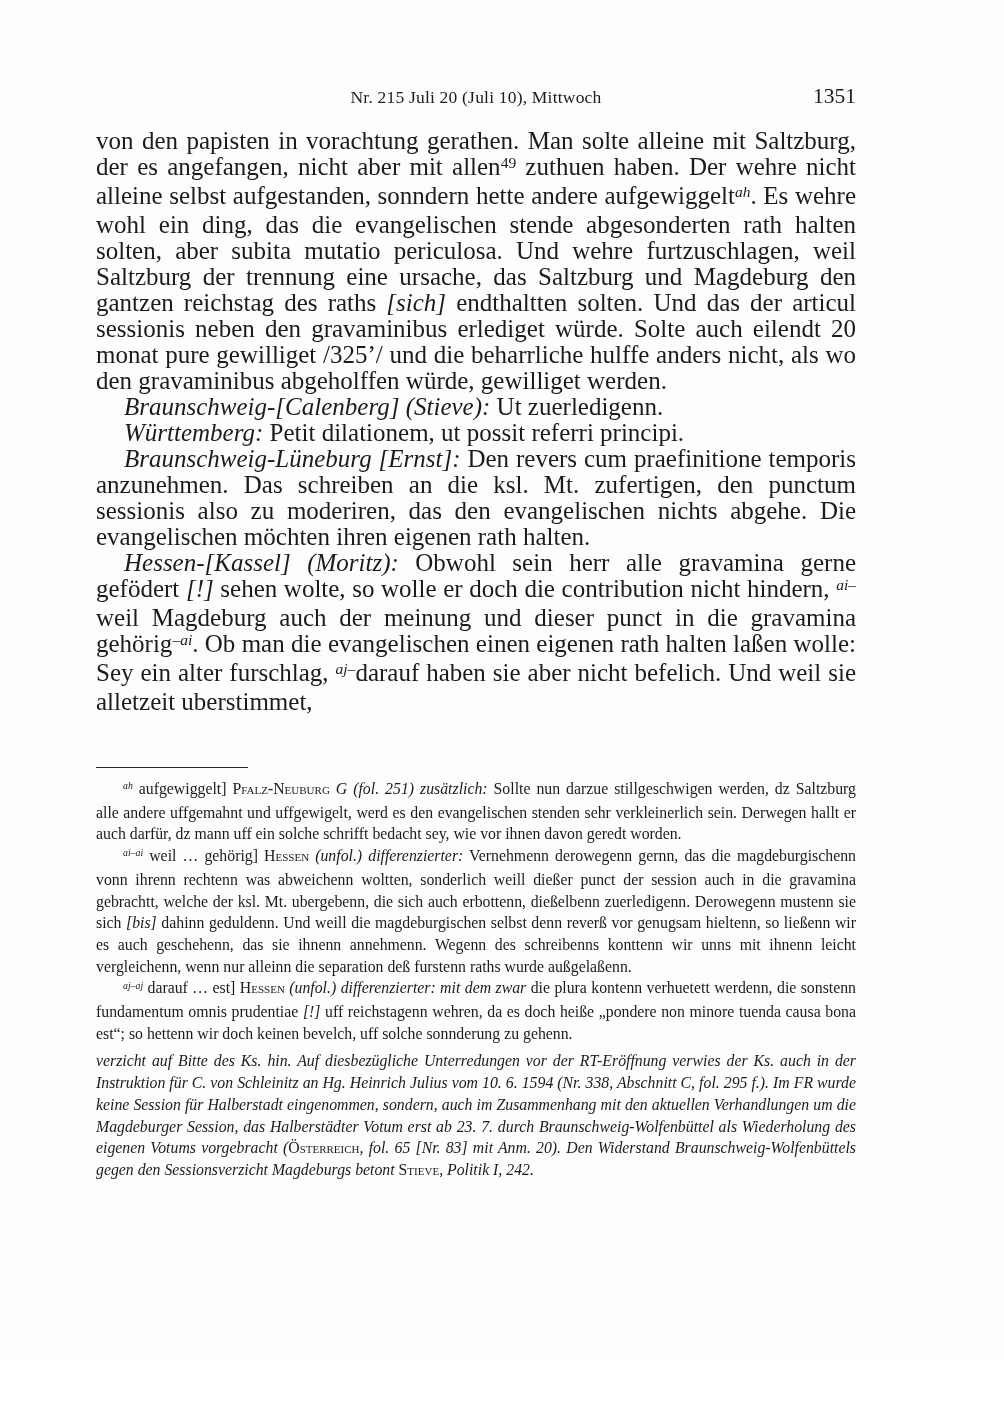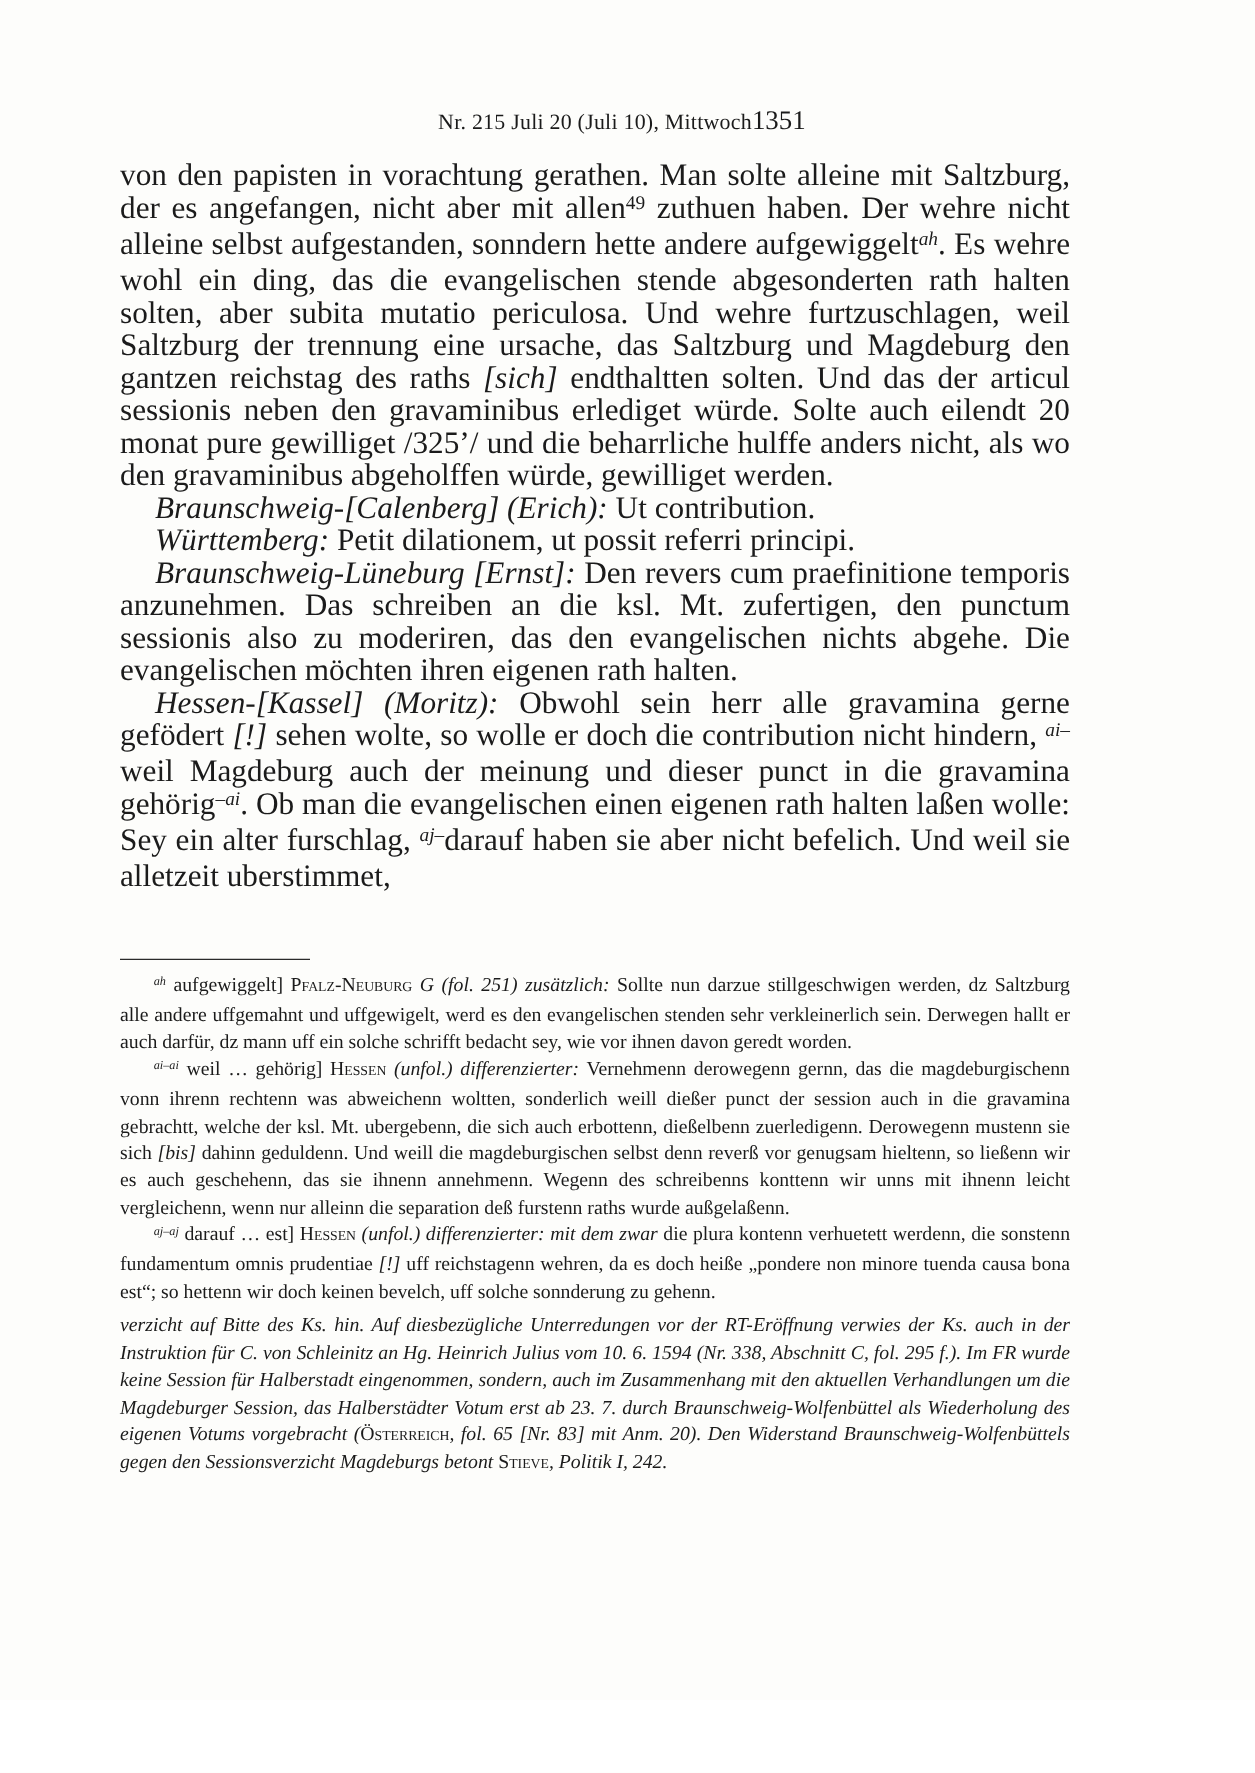--- a/index.html
+++ b/index.html
@@ -14,21 +14,21 @@
   }
   .textblock { position:absolute; left:96px; top:84px; width:760px; }
 
   .running-head {
     display:grid; grid-template-columns:1fr auto 1fr;
     align-items:baseline;
     font-size:17.5px;
     margin-bottom:19px;
   }
   .running-title { grid-column:2; text-align:center; letter-spacing:0.2px; }
-  .page-number  { grid-column:3; text-align:left; font-size:21.5px; }
+  .page-number  { grid-column:3; text-align:right; font-size:21.5px; }
 
   .body-text { font-size:25px; line-height:26px; text-align:justify; hyphens:auto; }
   .body-text .para.indent { text-indent:28px; }
 
   .fn-rule { width:152px; border:none; border-top:1.5px solid #2a2a2a; margin:52px 0 10px 0; }
 
   .fn-block { font-size:15.8px; line-height:21.7px; text-align:justify; hyphens:auto; }
   .fn-block .para.indent { text-indent:27px; }
   .fn-commentary { margin-top:6px; }
 
@@ -44,21 +44,21 @@
 <div class="sheet">
   <div class="textblock">
 
     <div class="running-head">
       <div class="running-title">Nr. 215 Juli 20 (Juli 10), Mittwoch</div>
       <div class="page-number">1351</div>
     </div>
 
     <div class="body-text">
         <p class="para"><span>von den papisten in vorachtung gerathen. Man solte alleine mit Saltzburg, der es angefangen, nicht aber mit allen</span><span class="seg-sup">49</span><span> zuthuen haben. Der wehre nicht alleine selbst aufgestanden, sonndern hette andere aufgewiggelt</span><span class="seg-supi">ah</span><span>. Es wehre wohl ein ding, das die evangelischen stende abgesonderten rath halten solten, aber subita mutatio periculosa. Und wehre furtzuschlagen, weil Saltzburg der trennung eine ursache, das Saltzburg und Magdeburg den gantzen reichstag des raths </span><span class="seg-i">[sich]</span><span> endthaltten solten. Und das der articul sessionis neben den gravaminibus erlediget würde. Solte auch eilendt 20 monat pure gewilliget /325’/ und die beharrliche hulffe anders nicht, als wo den gravaminibus abgeholffen würde, gewilliget werden.</span></p>
-        <p class="para indent"><span class="seg-i">Braunschweig-[Calenberg] (Erich):</span><span> Ut contribution.</span></p>
+        <p class="para indent"><span class="seg-i">Braunschweig-[Calenberg] (Stieve):</span><span> Ut zuerledigenn.</span></p>
         <p class="para indent"><span class="seg-i">Württemberg:</span><span> Petit dilationem, ut possit referri principi.</span></p>
         <p class="para indent"><span class="seg-i">Braunschweig-Lüneburg [Ernst]:</span><span> Den revers cum praefinitione temporis anzunehmen. Das schreiben an die ksl. Mt. zufertigen, den punctum sessionis also zu moderiren, das den evangelischen nichts abgehe. Die evangelischen möchten ihren eigenen rath halten.</span></p>
         <p class="para indent"><span class="seg-i">Hessen-[Kassel] (Moritz):</span><span> Obwohl sein herr alle gravamina gerne gefödert </span><span class="seg-i">[!]</span><span> sehen wolte, so wolle er doch die contribution nicht hindern, </span><span class="seg-supi">ai–</span><span>weil Magdeburg auch der meinung und dieser punct in die gravamina gehörig</span><span class="seg-supi">–ai</span><span>. Ob man die evangelischen einen eigenen rath halten laßen wolle: Sey ein alter furschlag, </span><span class="seg-supi">aj–</span><span>darauf haben sie aber nicht befelich. Und weil sie alletzeit uberstimmet,</span></p>
       </div>
 
     <hr class="fn-rule">
 
     <div class="fn-block">
         <p class="para indent"><span class="seg-supi">ah</span><span> aufgewiggelt] </span><span class="seg-sci">Pfalz-Neuburg</span><span class="seg-i"> G (fol. 251) zusätzlich:</span><span> Sollte nun darzue stillgeschwigen werden, dz Saltzburg alle andere uffgemahnt und uffgewigelt, werd es den evangelischen stenden sehr verkleinerlich sein. Derwegen hallt er auch darfür, dz mann uff ein solche schrifft bedacht sey, wie vor ihnen davon geredt worden.</span></p>
         <p class="para indent"><span class="seg-supi">ai–ai</span><span> weil … gehörig] </span><span class="seg-sci">Hessen</span><span class="seg-i"> (unfol.) differenzierter:</span><span> Vernehmenn derowegenn gernn, das die magdeburgischenn vonn ihrenn rechtenn was abweichenn woltten, sonderlich weill dießer punct der session auch in die gravamina gebrachtt, welche der ksl. Mt. ubergebenn, die sich auch erbottenn, dießelbenn zuerledigenn. Derowegenn mustenn sie sich </span><span class="seg-i">[bis]</span><span> dahinn geduldenn. Und weill die magdeburgischen selbst denn reverß vor genugsam hieltenn, so ließenn wir es auch geschehenn, das sie ihnenn annehmenn. Wegenn des schreibenns konttenn wir unns mit ihnenn leicht vergleichenn, wenn nur alleinn die separation deß furstenn raths wurde außgelaßenn.</span></p>

